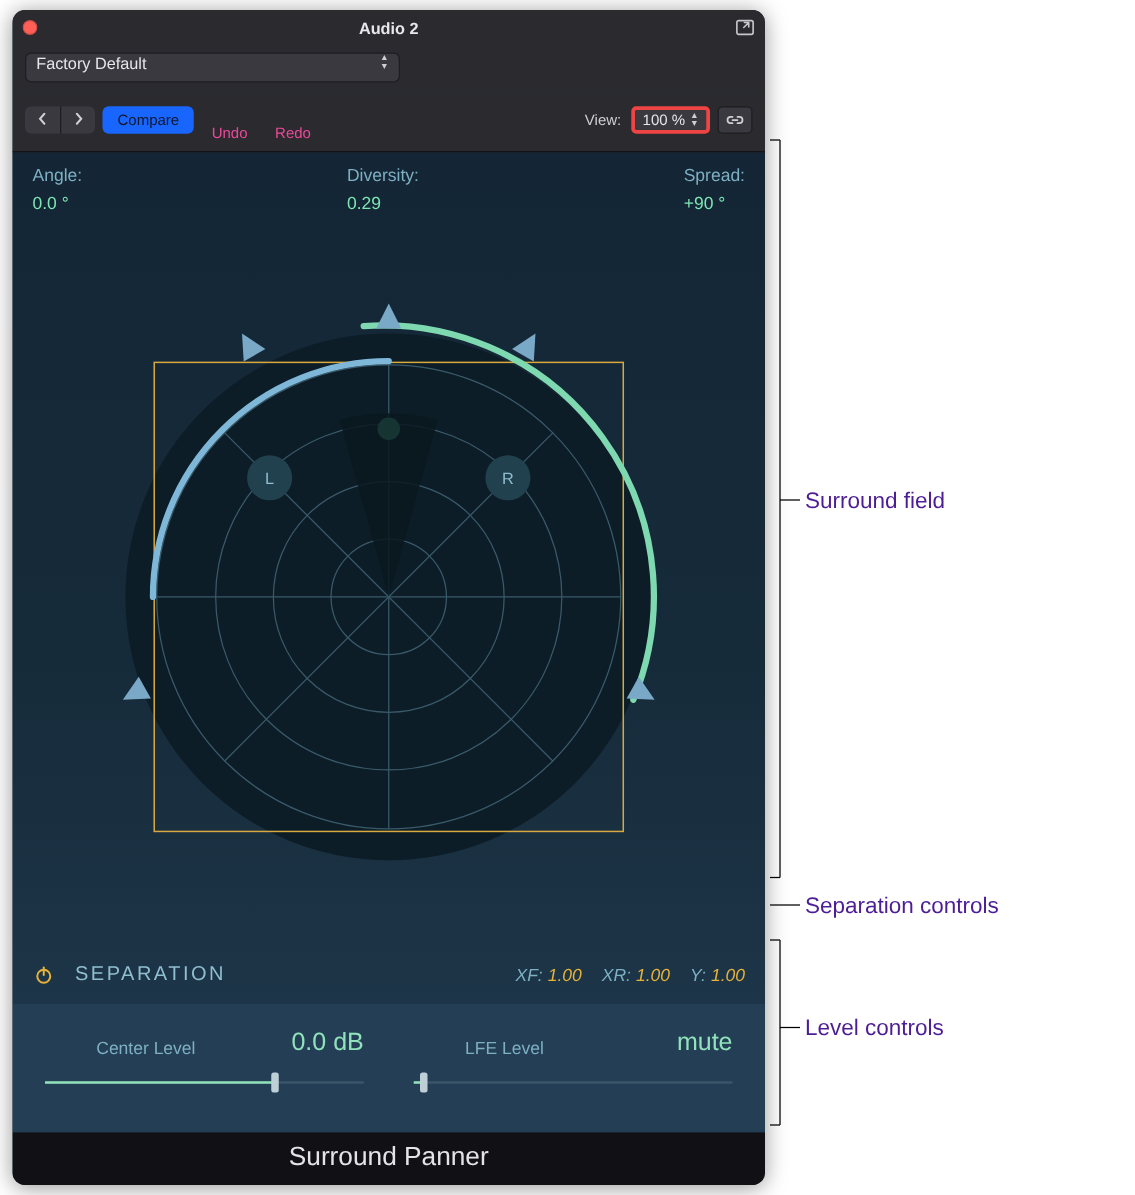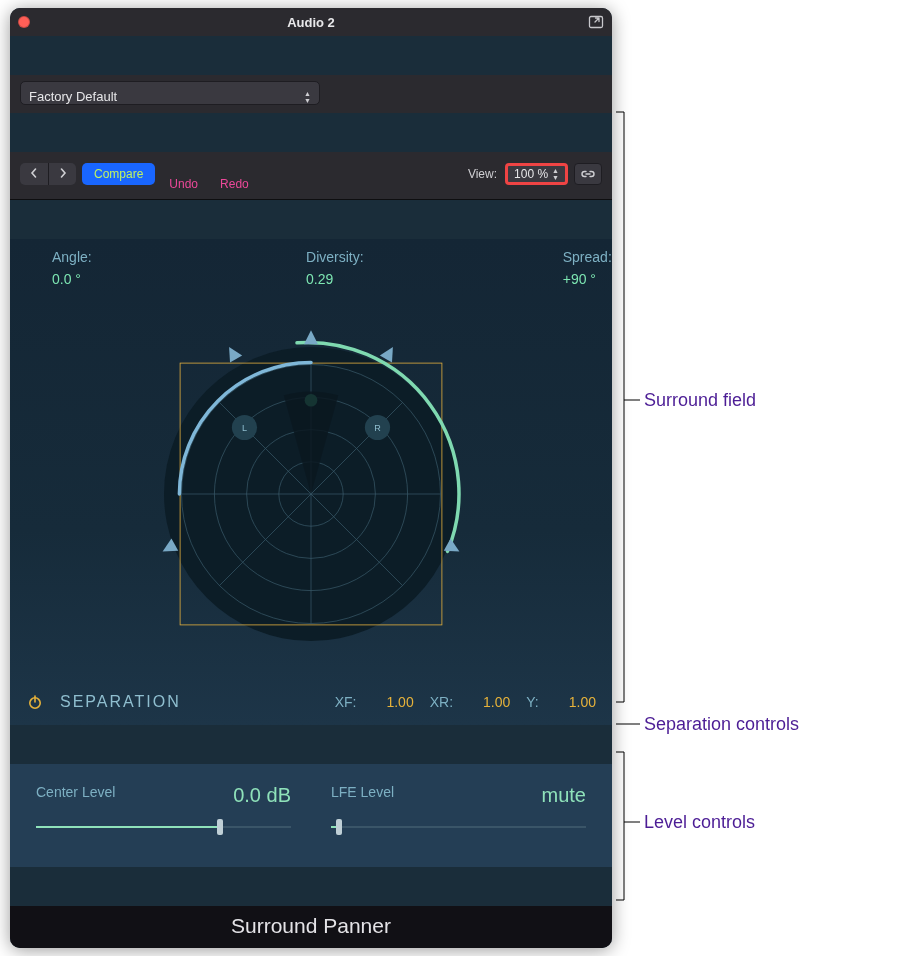--- a/index.html
+++ b/index.html
@@ -15,21 +15,20 @@
     left: 10px;
     top: 8px;
     width: 602px;
     height: 940px;
     background: #1a2d3a;
     border-radius: 10px;
     overflow: hidden;
     box-shadow: 0 2px 18px rgba(0,0,0,.4);
     display: flex;
     flex-direction: column;
-    gap: 39px;
   }
   .titlebar {
     height: 28px;
     background: #2b2a2f;
     display: flex;
     align-items: center;
     position: relative;
     padding: 0 8px;
   }
   .traffic-close {
@@ -56,21 +55,21 @@
   .preset-select {
     width: 300px;
     height: 24px;
     background: #3a3940;
     border: 1px solid #1e1d22;
     border-radius: 5px;
     color: #e6e6e8;
     font-size: 13px;
     padding: 0 8px;
     display: flex;
-    align-items: flex-end;
+    align-items: flex-start;
     justify-content: space-between;
   }
   .chev-ud { display:flex; flex-direction:column; font-size:7px; line-height:7px; color:#cfcfd3; }
   .toolbar {
     background: #2b2a2f;
     padding: 4px 10px 8px;
     display: flex;
     align-items: center;
     gap: 6px;
     border-bottom: 1px solid #0e0e10;
@@ -86,21 +85,21 @@
     color: #c9c9cf;
     height: 22px;
     padding: 0 10px;
     font-size: 12px;
     cursor: pointer;
   }
   .seg button + button { border-left: 1px solid #1e1d22; }
   .nav button { width: 28px; padding: 0; }
   .compare {
     background: #1966ff;
-    color: #bef264;
+    color: #0f172a;
     border: none;
     height: 22px;
     padding: 0 12px;
     border-radius: 5px;
     font-size: 12px;
     font-weight: 500;
     cursor: pointer;
   }
   .txtbtn {
     background: none;
@@ -145,21 +144,21 @@
     position: relative;
   }
   .param-row {
     display: flex;
     justify-content: space-between;
     padding: 10px 16px 4px;
     font-size: 14px;
   }
   .pgroup { display: flex; gap: 6px; align-items: baseline; flex-direction: column; }
   .plabel { color: #7db0c3; }
-  .pval { color: #7de6b2; margin-left: 26px; }
+  .pval { color: #7de6b2; }
   .field-wrap {
     flex: 1;
     position: relative;
   }
   .field-svg {
     position: absolute;
     left:0; top:0; width:100%; height:100%;
   }
   .sep-row {
     display: flex;
@@ -173,31 +172,31 @@
     color: #e6b23a;
     cursor: pointer;
   }
   .sep-title {
     color: #8fbecf;
     letter-spacing: 2px;
     font-size: 16px;
     font-weight: 400;
   }
   .sep-spacer { flex:1; }
-  .sp { display:flex; gap:4px; }
+  .sp { display:flex; gap:4px;font-style:italic; }
   .sp .plabel { color:#7db0c3; }
   .sp .pval { color:#e6b23a; }
   .levels {
     background: #243e55;
     padding: 20px 26px 30px;
     display: flex;
     gap: 40px;
   }
   .level-ctl { flex:1; display:flex; flex-direction:column; gap:10px; }
-  .level-head { display:flex; justify-content:space-between; align-items:flex-start; font-size:14px; }
+  .level-head { display:flex; justify-content:space-between; align-items:flex-end; font-size:14px;margin-left:41px; }
   .level-name { color:#7db0c3; }
   .level-val { color:#8fe2ba; font-size:20px; }
   .slider {
     position:relative; height:20px; cursor:pointer;
   }
   .track { position:absolute; left:0; right:0; top:9px; height:2px; background:#3a5568; }
   .fill { position:absolute; left:0; top:9px; height:2px; background:#8fe2ba; }
   .thumb {
     position:absolute; top:2px; width:6px; height:16px;
     background:#bfcfd6; border-radius:2px;

